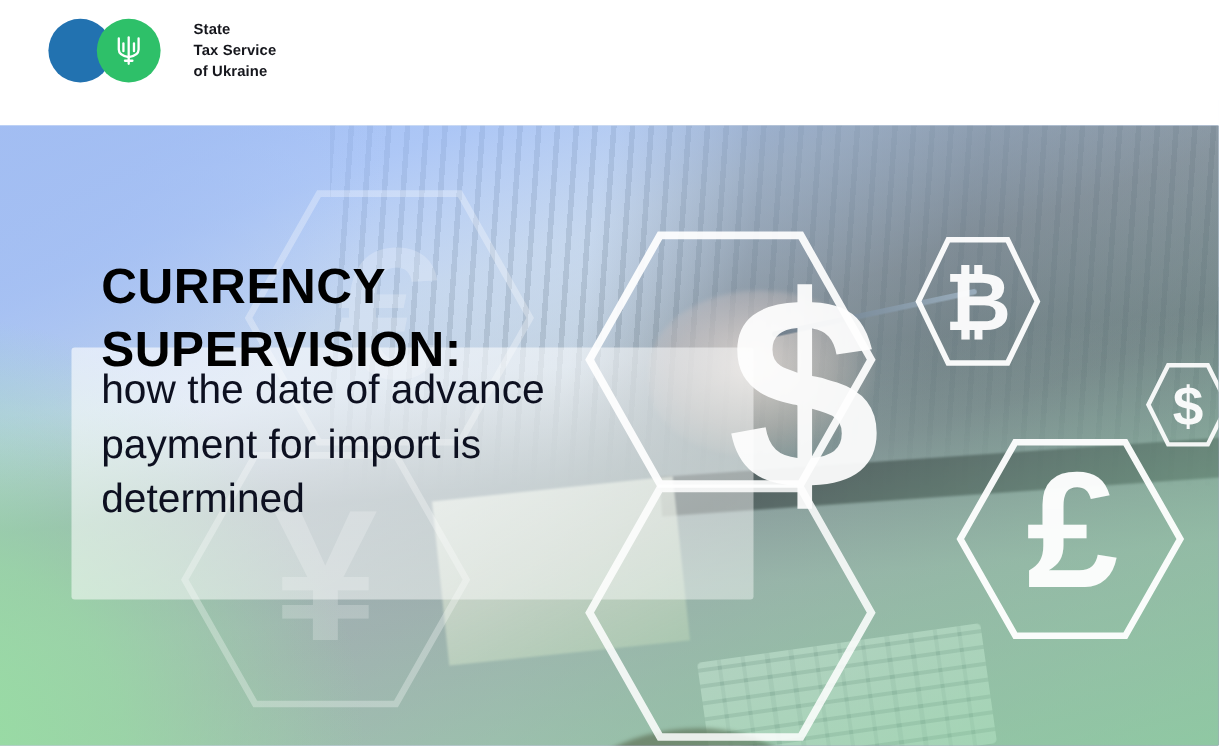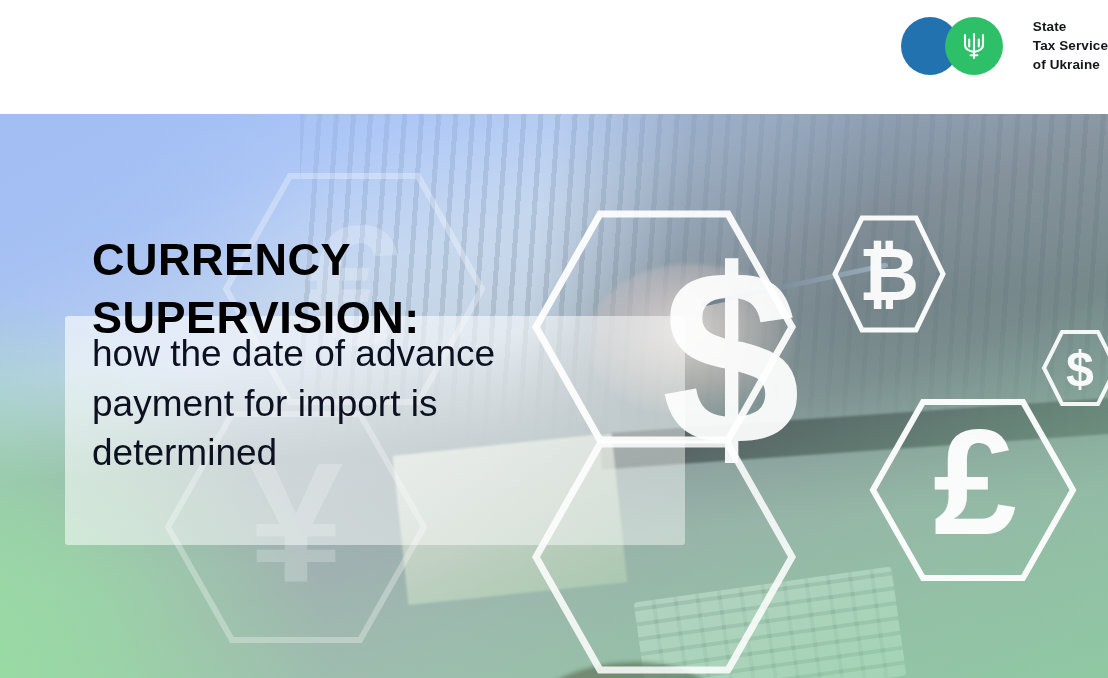--- a/index.html
+++ b/index.html
@@ -11,21 +11,21 @@
     font-family: "Liberation Sans", "DejaVu Sans", sans-serif;
   }
 
   .page { position: relative; width: 1108px; height: 678px; overflow: hidden; background:#fff; }
 
   
   .site-header {
     position: absolute; left: 0; top: 0;
     width: 1108px; height: 91px;
     background: #ffffff;
-    display: flex; align-items: center; justify-content: flex-end;
+    display: flex; align-items: center;
   }
   .brand { display: flex; align-items: center; margin-left: 44px; }
   .logo-marks { position: relative; width: 118px; height: 58px; flex: 0 0 auto; }
   .circle-blue {
     position: absolute; left: 0; top: 0;
     width: 58px; height: 58px; border-radius: 50%;
     background: #2272b0;
   }
   .circle-green {
     position: absolute; left: 44px; top: 0;

